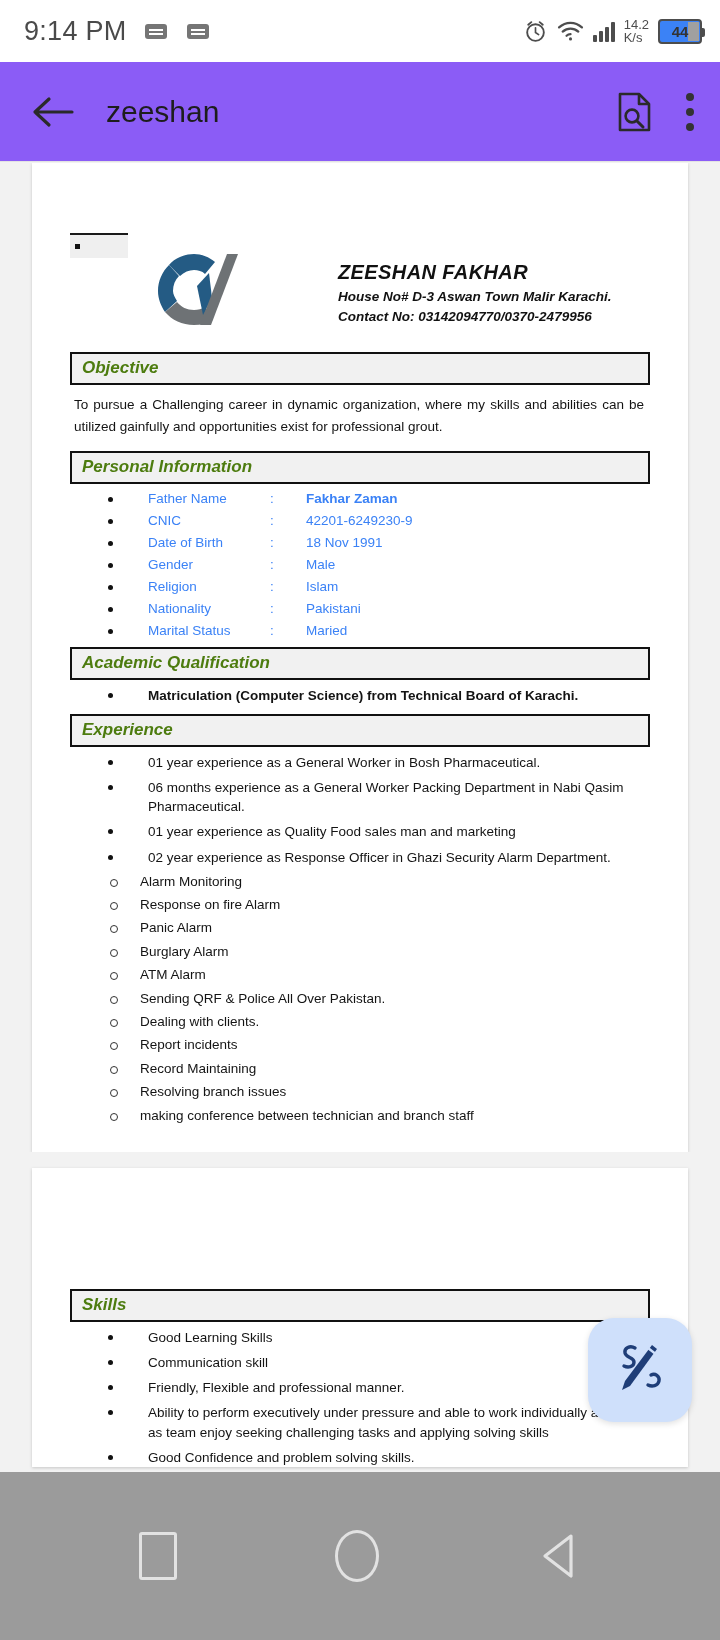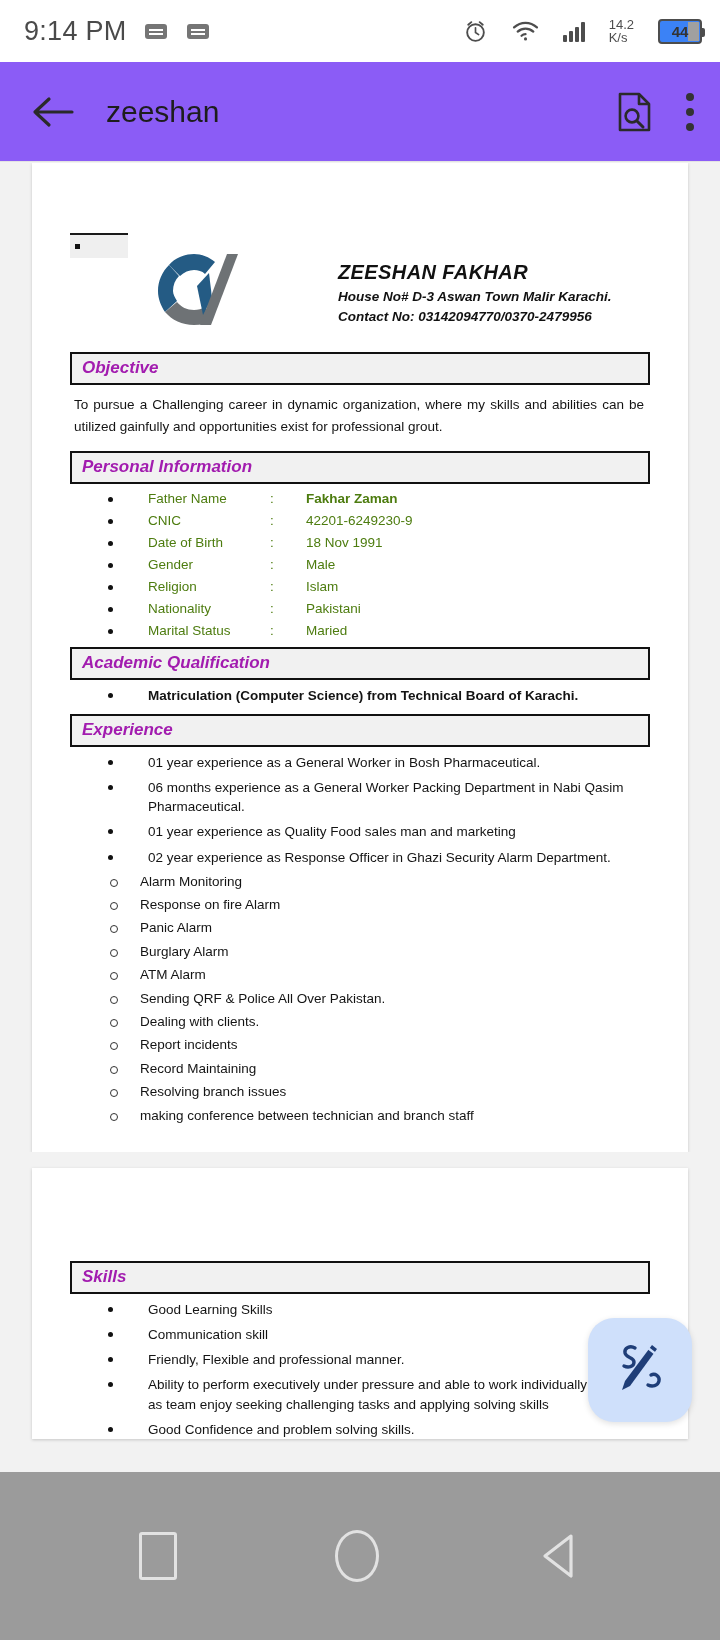--- a/index.html
+++ b/index.html
@@ -25,21 +25,21 @@
   .chat-ico { width: 22px; height: 15px; position: relative; }
   .chat-ico:before {
     content: ""; position: absolute; inset: 0;
     background: #757575; border-radius: 3px;
   }
   .chat-ico:after {
     content: ""; position: absolute; left: 4px; top: 5px;
     width: 14px; height: 2px; background: #fff;
     box-shadow: 0 4px 0 #fff;
   }
-  .sb-right { margin-left: auto; display: flex; align-items: center; gap: 24px; }
+  .sb-right { margin-left: auto; display: flex; align-items: center; gap: 9px; }
   .sb-alarm { width: 25px; height: 25px; }
   .sb-wifi { width: 27px; height: 22px; }
   .sb-signal { display: flex; align-items: flex-end; gap: 2px; height: 22px; }
   .sb-signal i { width: 4px; background: #4d4d4d; display: block; border-radius: 1px; }
   .sb-signal i:nth-child(1) { height: 7px; }
   .sb-signal i:nth-child(2) { height: 11px; }
   .sb-signal i:nth-child(3) { height: 15px; }
   .sb-signal i:nth-child(4) { height: 20px; }
   .sb-rate { font-size: 13px; line-height: 13px; color: #4d4d4d; text-align: left; }
   .sb-rate span { display: block; }
@@ -104,21 +104,21 @@
     letter-spacing: .4px; font-family: "Liberation Sans", sans-serif;
   }
   .cv-addr, .cv-contact {
     font-size: 13.5px; font-weight: bold; font-style: italic; color: #111;
     margin-top: 5px; font-family: "Liberation Sans", sans-serif;
   }
 
   .sec-head {
     border: 2px solid #111; background: #f1f1f1;
     padding: 4px 10px 5px; margin-top: 9px;
-    font-size: 17px; font-weight: bold; font-style: italic; color: #a21caf;
+    font-size: 17px; font-weight: bold; font-style: italic; color: #4d7c0f;
     font-family: "Liberation Sans", sans-serif;
   }
   .para {
     font-size: 13.5px; color: #141414; line-height: 1.62;
     text-align: justify; padding: 9px 6px 4px 4px;
   }
 
   ul.b { list-style: none; margin: 6px 0 3px; padding: 0; }
   ul.b > li {
     position: relative; font-size: 13.5px; color: #141414;
@@ -137,21 +137,21 @@
   ul.sub > li:before {
     content: ""; position: absolute; left: 40px; top: 6px;
     width: 6px; height: 6px; border: 1.3px solid #333; border-radius: 50%;
   }
   .exp-sub-wrap { margin-top: -2px; }
 
   
   .pi { margin: 7px 0 4px; }
   .pi-row {
     display: flex; align-items: flex-start;
-    font-size: 13.5px; color: #4d7c0f; margin-bottom: 7px; position: relative;
+    font-size: 13.5px; color: #3b82f6; margin-bottom: 7px; position: relative;
     padding-left: 78px;
   }
   .pi-row:before {
     content: ""; position: absolute; left: 38px; top: 6px;
     width: 5px; height: 5px; background: #111; border-radius: 50%;
   }
   .pi-label { width: 122px; flex: 0 0 122px; }
   .pi-colon { width: 36px; flex: 0 0 36px; }
   .pi-value { flex: 1; }
   .pi-value.bold { font-weight: bold; }
@@ -322,21 +322,21 @@
           <li>Record Maintaining</li>
           <li>Resolving branch issues</li>
           <li>making conference between technician and branch staff</li>
         </ul>
       </div>
     </div>
 
     <div class="page-gap"></div>
 
     <div class="page page-2">
-      <div class="page-inner" style="padding-top:84px;">
+      <div class="page-inner" style="padding-top:112px;">
 
         <div class="sec-head">Skills</div>
         <ul class="b">
           <li>Good Learning Skills</li>
           <li>Communication skill</li>
           <li>Friendly, Flexible and professional manner.</li>
           <li>Ability to perform executively under pressure and able to work individually and / or as team enjoy seeking challenging tasks and applying solving skills</li>
           <li>Good Confidence and problem solving skills.</li>
         </ul>
 

